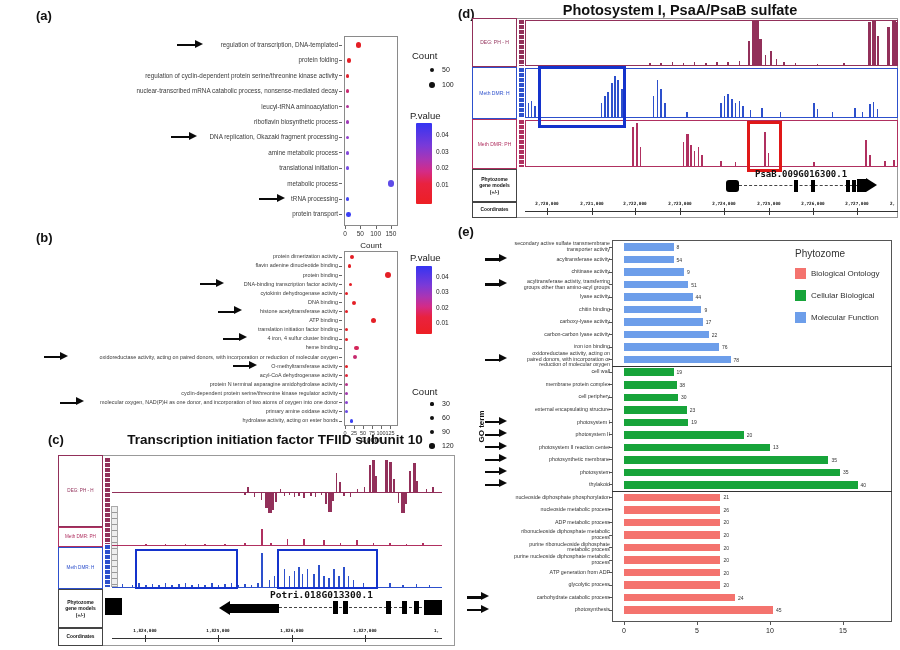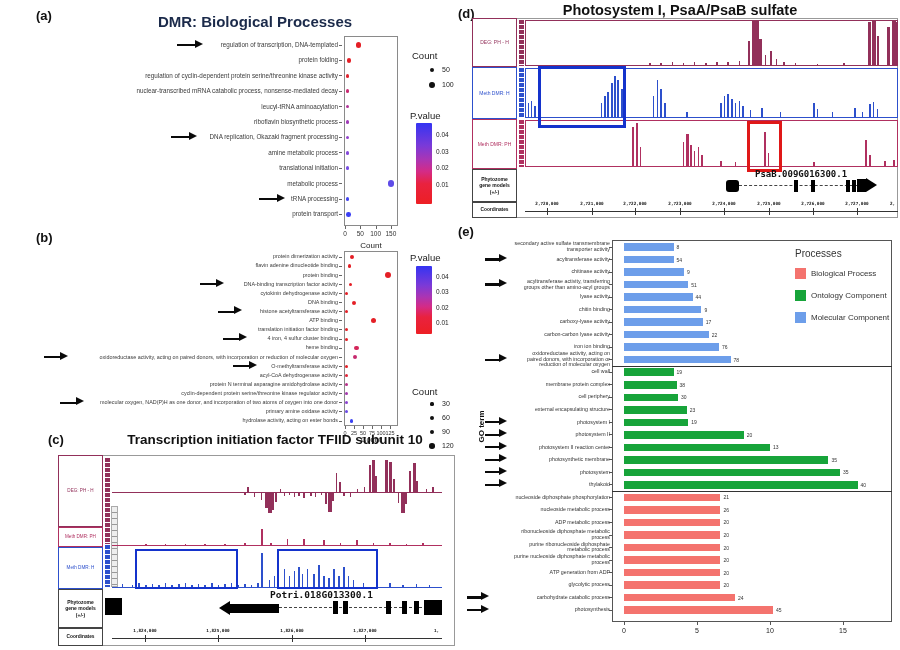--- a/index.html
+++ b/index.html
@@ -13,21 +13,20 @@
   .pvgrad{background:linear-gradient(180deg,#3434f2 0%,#7a3ad8 28%,#aa35b4 45%,#d42b86 60%,#e9223f 75%,#ed1f24 100%);border-radius:1px;}
   *{box-sizing:border-box;}
 </style>
 </head>
 <body>
 
 <div id="canvas">
 
   <section id="pa" style="left:0;top:0;width:462px;height:246px;">
     <div class="tag" style="left:36px;top:8px;">(a)</div>
-    <div class="ptitle navy" style="left:90px;top:13px;width:330px;font-size:15px;">DMR: Biological Processes</div>
   <div style="position: absolute; left: 344px; top: 36px; width: 54px; height: 190px; border: 1px solid rgb(138, 138, 138); background: rgb(255, 255, 255);"></div>
       <div style="position: absolute; left: 60px; top: 40px; width: 278px; height: 10px; line-height: 10px; text-align: right; font-size: 6.3px; color: rgb(58, 58, 58); white-space: nowrap;">regulation of transcription, DNA-templated</div>
       <div style="position: absolute; left: 339px; top: 44.5px; width: 3px; height: 1px; background: rgb(102, 102, 102);"></div>
       <div style="position: absolute; left: 176.992px; top: 43.9px; width: 19px; height: 2.2px; background: rgb(10, 10, 10);"></div>
       <div style="position: absolute; left: 194.992px; top: 39.5px; width: 0px; height: 0px; border-left: 8px solid rgb(10, 10, 10); border-top: 4.5px solid transparent; border-bottom: 4.5px solid transparent;"></div>
       <div style="position: absolute; left: 356.1px; top: 42.3px; width: 5.4px; height: 5.4px; border-radius: 50%; background: rgb(228, 31, 38);"></div>
       <div style="position: absolute; left: 60px; top: 55.4px; width: 278px; height: 10px; line-height: 10px; text-align: right; font-size: 6.3px; color: rgb(58, 58, 58); white-space: nowrap;">protein folding</div>
       <div style="position: absolute; left: 339px; top: 59.9px; width: 3px; height: 1px; background: rgb(102, 102, 102);"></div>
       <div style="position: absolute; left: 346.5px; top: 58.2px; width: 4.4px; height: 4.4px; border-radius: 50%; background: rgb(228, 31, 38);"></div>
       <div style="position: absolute; left: 60px; top: 70.8px; width: 278px; height: 10px; line-height: 10px; text-align: right; font-size: 6.3px; color: rgb(58, 58, 58); white-space: nowrap;">regulation of cyclin-dependent protein serine/threonine kinase activity</div>
@@ -626,22 +625,22 @@
       <div style="position: absolute; left: 26px; top: 382.58px; width: 0px; height: 0px; border-left: 8px solid rgb(10, 10, 10); border-top: 4.5px solid transparent; border-bottom: 4.5px solid transparent;"></div>
       <div style="position: absolute; left: 169px; top: 400px; width: 1px; height: 3px; background: rgb(85, 85, 85);"></div>
       <div style="position: absolute; left: 159px; top: 405px; width: 20px; text-align: center; font-size: 7px; color: rgb(34, 34, 34);">0</div>
       <div style="position: absolute; left: 242px; top: 400px; width: 1px; height: 3px; background: rgb(85, 85, 85);"></div>
       <div style="position: absolute; left: 232px; top: 405px; width: 20px; text-align: center; font-size: 7px; color: rgb(34, 34, 34);">5</div>
       <div style="position: absolute; left: 315px; top: 400px; width: 1px; height: 3px; background: rgb(85, 85, 85);"></div>
       <div style="position: absolute; left: 305px; top: 405px; width: 20px; text-align: center; font-size: 7px; color: rgb(34, 34, 34);">10</div>
       <div style="position: absolute; left: 388px; top: 400px; width: 1px; height: 3px; background: rgb(85, 85, 85);"></div>
       <div style="position: absolute; left: 378px; top: 405px; width: 20px; text-align: center; font-size: 7px; color: rgb(34, 34, 34);">15</div>
       <div style="position: absolute; left: 10px; top: 200px; font-size: 8px; font-weight: bold; color: rgb(17, 17, 17); transform: rotate(-90deg);">GO term</div>
-      <div style="position: absolute; left: 340px; top: 26px; font-size: 10px; color: rgb(51, 51, 51);">Processes</div>
+      <div style="position: absolute; left: 340px; top: 26px; font-size: 10px; color: rgb(51, 51, 51);">Phytozome</div>
       <div style="position: absolute; left: 340px; top: 46px; width: 11px; height: 11px; background: rgb(244, 115, 110);"></div>
-      <div style="position: absolute; left: 356px; top: 47px; font-size: 8px; color: rgb(51, 51, 51);">Biological Process</div>
+      <div style="position: absolute; left: 356px; top: 47px; font-size: 8px; color: rgb(51, 51, 51);">Biological Ontology</div>
       <div style="position: absolute; left: 340px; top: 68px; width: 11px; height: 11px; background: rgb(23, 164, 58);"></div>
-      <div style="position: absolute; left: 356px; top: 69px; font-size: 8px; color: rgb(51, 51, 51);">Ontology Component</div>
+      <div style="position: absolute; left: 356px; top: 69px; font-size: 8px; color: rgb(51, 51, 51);">Cellular Biological</div>
       <div style="position: absolute; left: 340px; top: 90px; width: 11px; height: 11px; background: rgb(109, 158, 234);"></div>
-      <div style="position: absolute; left: 356px; top: 91px; font-size: 8px; color: rgb(51, 51, 51);">Molecular Component</div>
+      <div style="position: absolute; left: 356px; top: 91px; font-size: 8px; color: rgb(51, 51, 51);">Molecular Function</div>
     </section>
 
 </div>
 
 </body></html>

